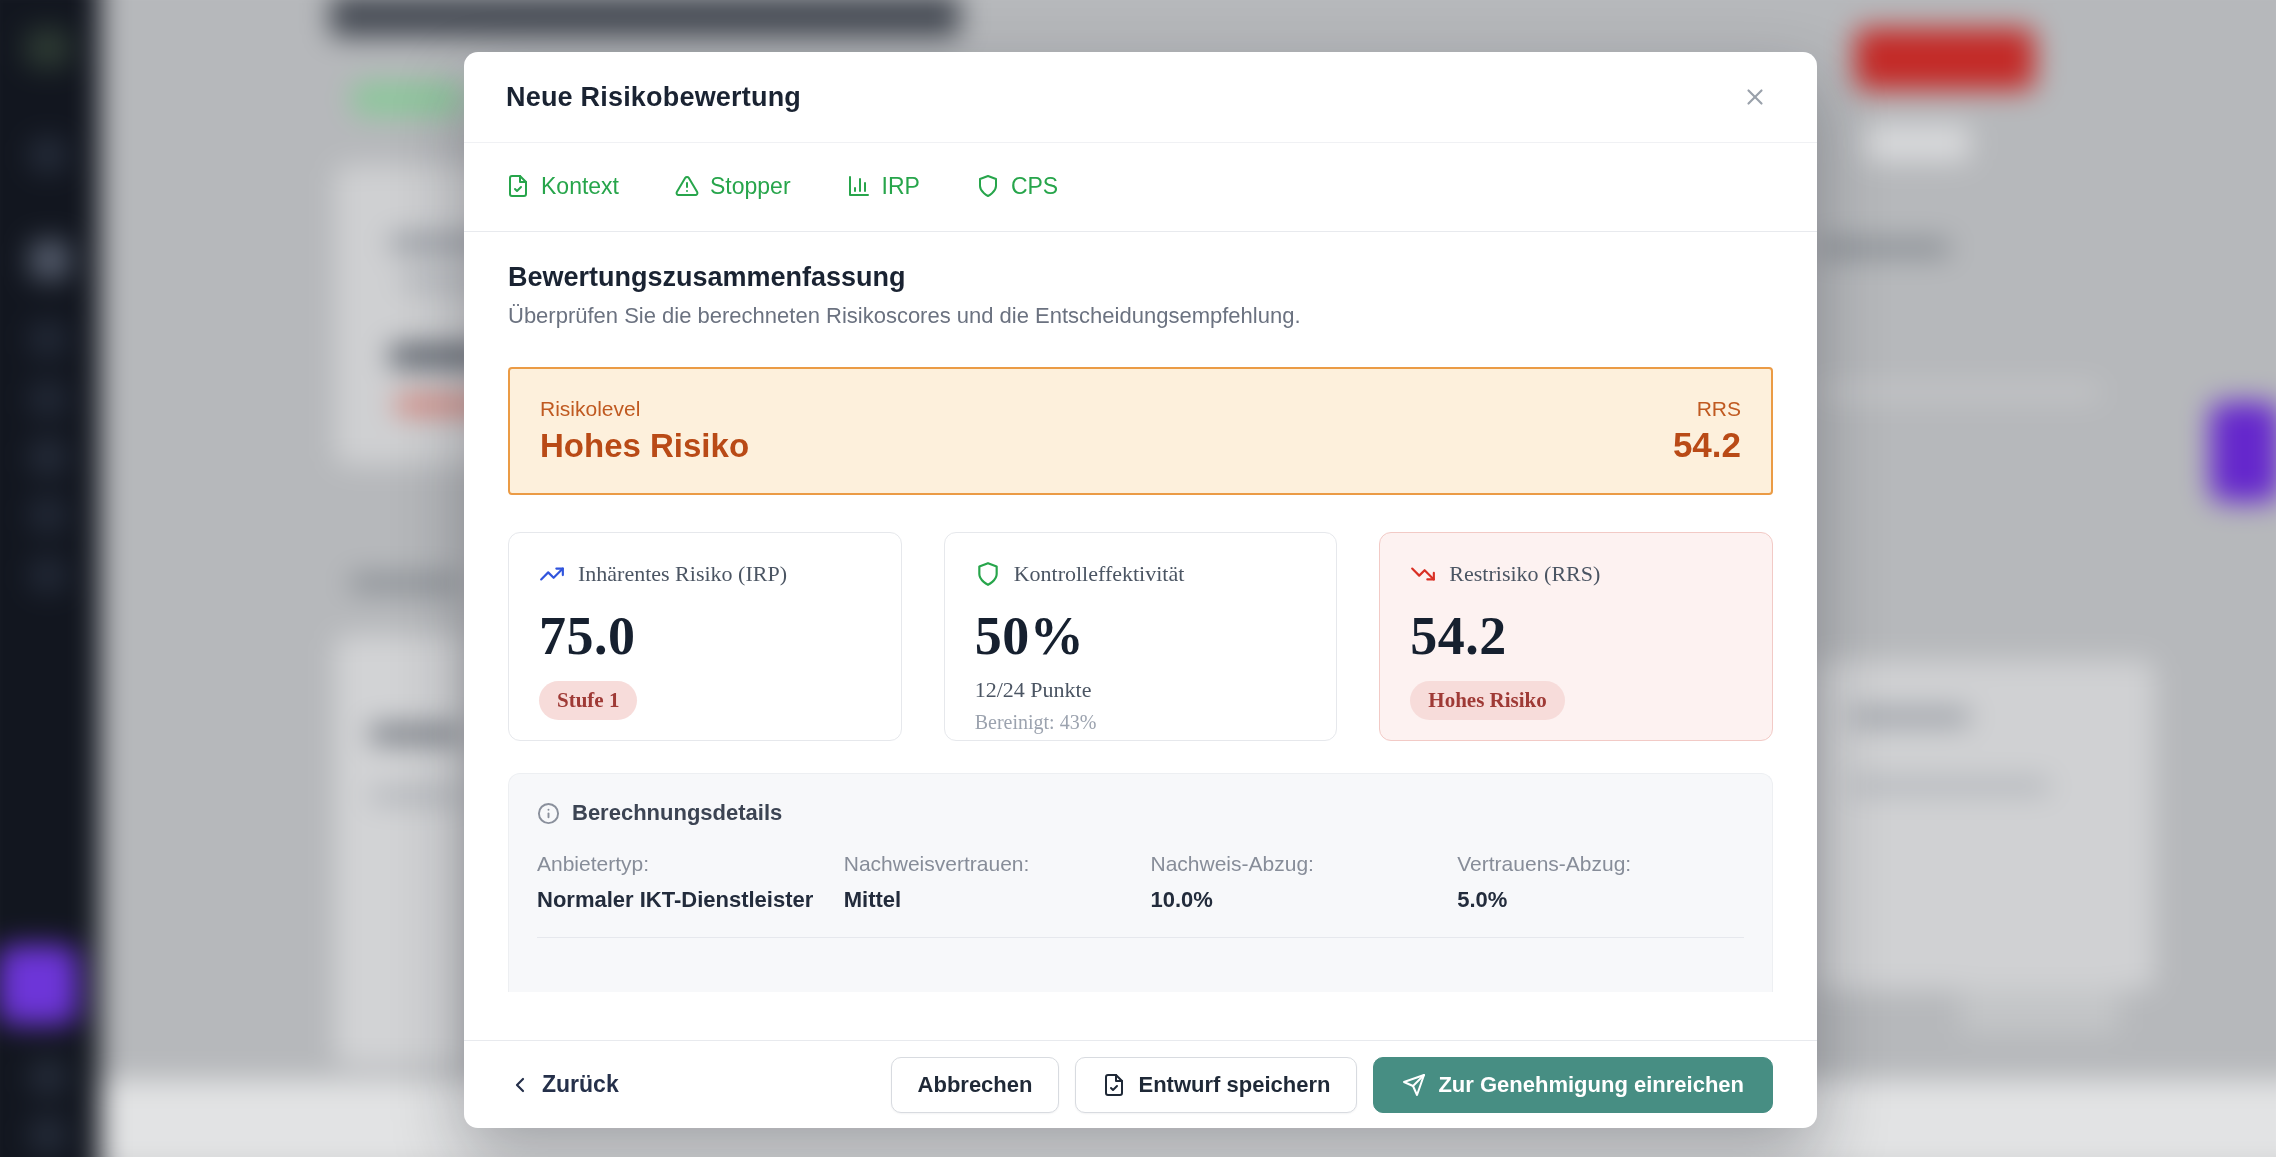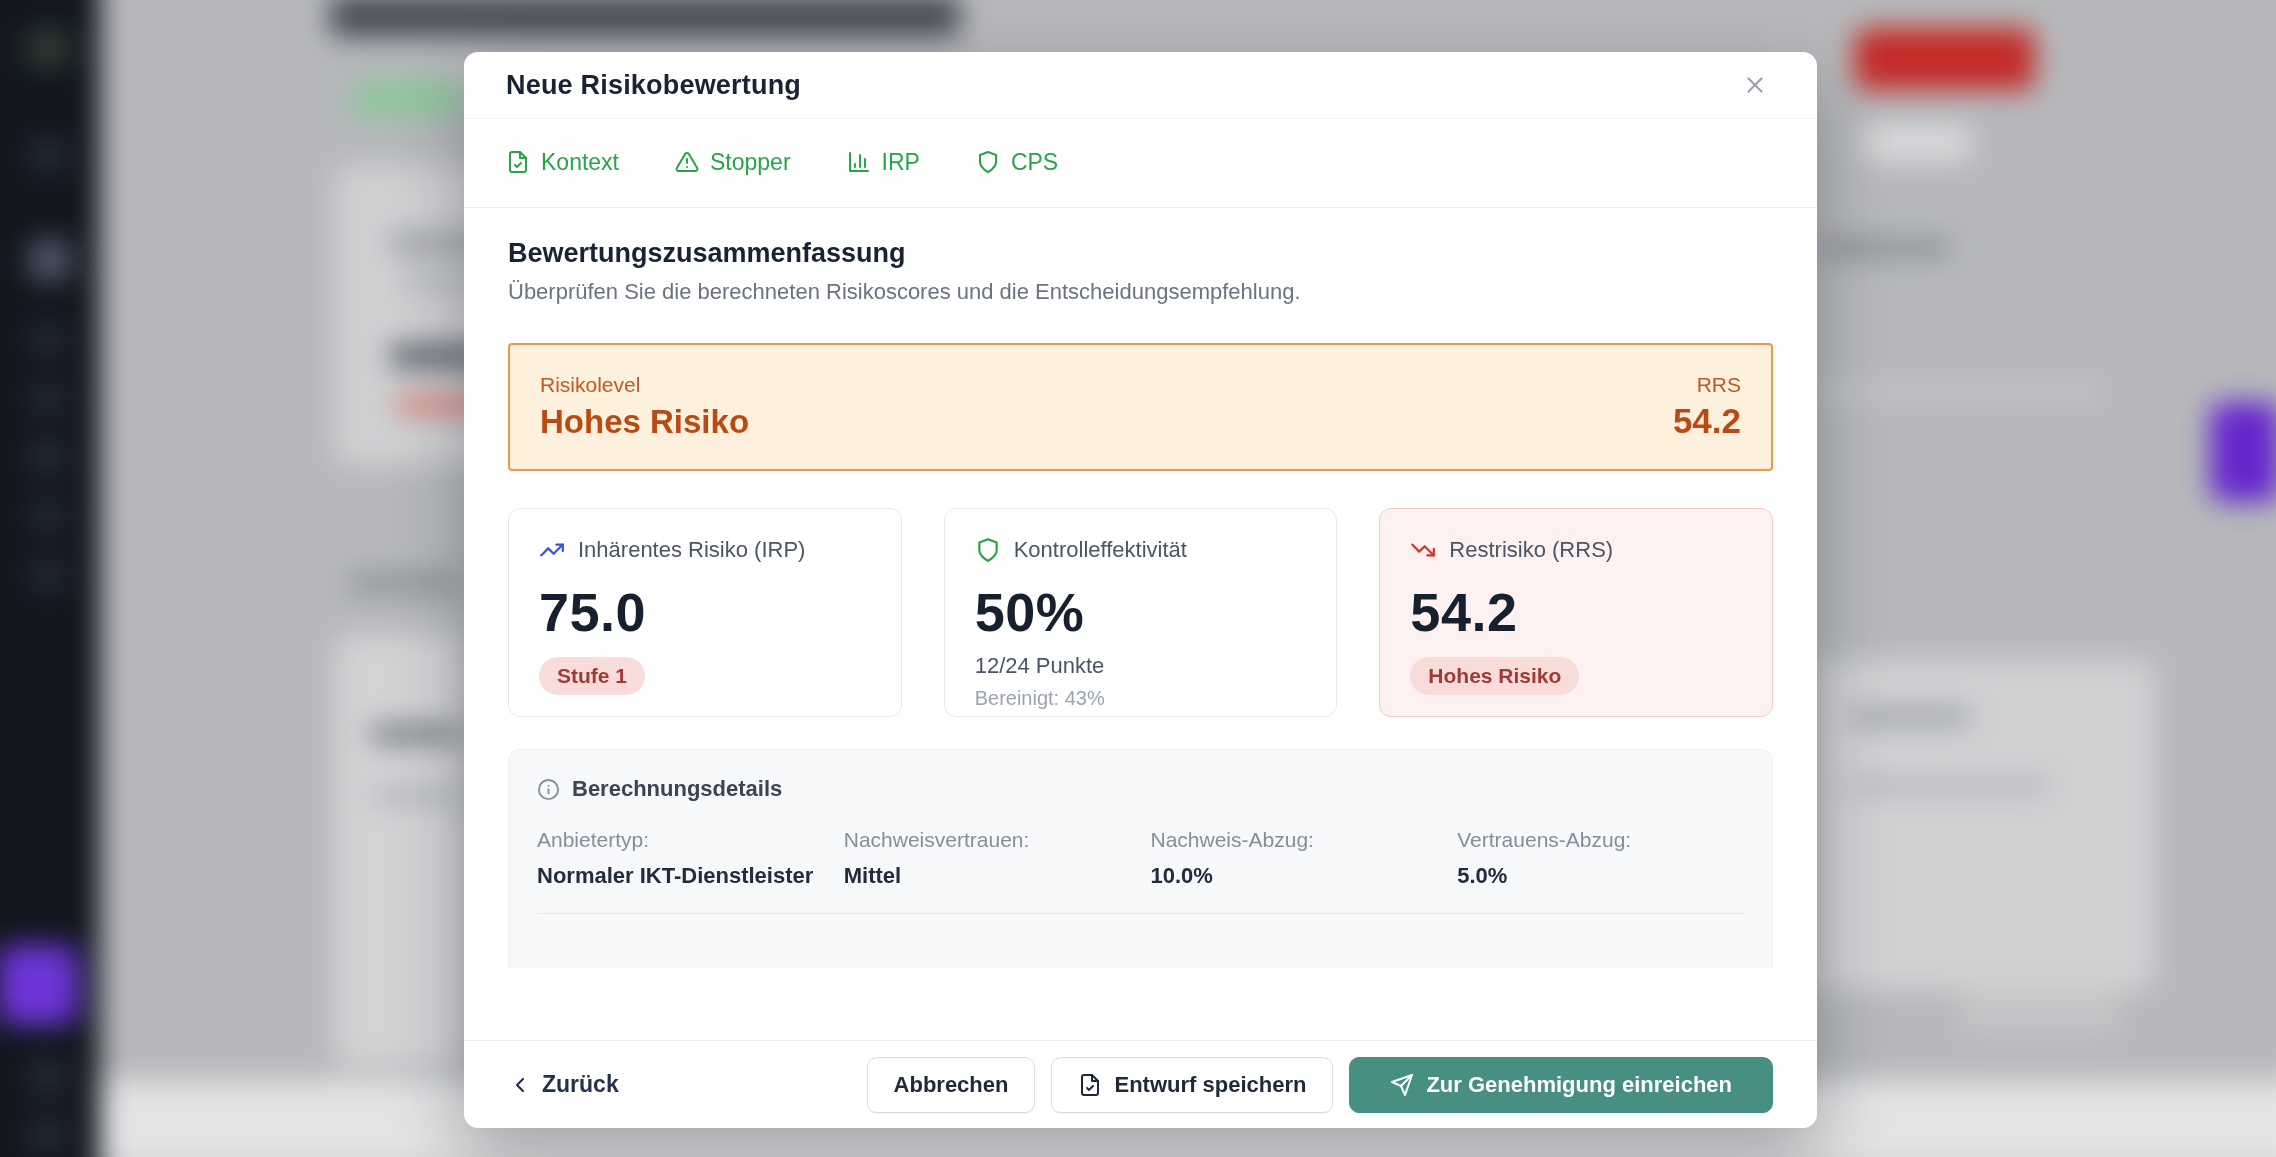--- a/index.html
+++ b/index.html
@@ -44,21 +44,21 @@
   .sb-i6 { left:60px; top:528px; width:36px; height:34px; background:#232a38; }
   .sb-i7 { left:60px; top:588px; width:36px; height:34px; background:#232a38; }
   .sb-purple { left:28px; top:975px; width:80px; height:80px; background:#6d35d8; border-radius:16px; }
   .sb-i8 { left:60px; top:1090px; width:36px; height:34px; background:#262d3b; }
   .sb-i9 { left:60px; top:1148px; width:36px; height:34px; background:#262d3b; }
 
   
   .modal { position:absolute; left:464px; top:52px; width:1353px; height:1076px;
     background:#ffffff; border-radius:14px; box-shadow:0 30px 70px rgba(15,20,30,.30);
     display:flex; flex-direction:column; }
-  .modal-header { height:67px; flex:0 0 auto; display:flex; align-items:center;
+  .modal-header { height:91px; flex:0 0 auto; display:flex; align-items:center;
     justify-content:space-between; padding:0 42px; border-bottom:1px solid #f0f1f4; }
   .modal-title { font-size:27px; font-weight:700; color:#1a2332; letter-spacing:.2px; }
   .close-btn { width:40px; height:40px; display:flex; align-items:center; justify-content:center;
     color:#9aa1ab; cursor:pointer; border-radius:8px; }
 
   .tabs { height:89px; flex:0 0 auto; display:flex; align-items:stretch; gap:56px;
     padding:0 42px; border-bottom:1px solid #e8eaee; }
   .tab { display:flex; align-items:center; gap:11px; font-size:23px; font-weight:500;
     color:#27a54b; border-bottom:3px solid transparent; margin-bottom:-1px; cursor:pointer; }
   .tab.active { color:#2b3648; border-bottom-color:#2b3648; font-weight:600; }
@@ -68,21 +68,21 @@
   .sum-heading { font-size:27px; font-weight:700; color:#1a2332; }
   .sum-sub { font-size:22px; color:#6b7280; margin-top:10px; }
 
   .risk-banner { margin-top:38px; height:128px; border:2px solid #eb9b45; background:#fdf0dc;
     border-radius:4px; padding:24px 30px; display:flex; justify-content:space-between; align-items:center; }
   .rb-label { font-size:21px; color:#c05a21; }
   .rb-level { font-size:33px; font-weight:700; color:#b94a16; margin-top:6px; }
   .rb-right { text-align:right; }
   .rb-score { font-size:35px; font-weight:700; color:#b94a16; margin-top:4px; }
 
-  .cards { margin-top:37px; display:flex; gap:42px; }
+  .cards { margin-top:37px; display:flex; gap:42px;font-family:Liberation Serif, serif; }
   .card { width:404px; height:209px; background:#fff; border:1.5px solid #e6e8ec;
     border-radius:12px; padding:28px 30px; }
   .card.danger { background:#fdf2f1; border-color:#f2cac6; }
   .card-head { display:flex; align-items:center; gap:13px; font-size:22px; font-weight:500; color:#4b5563; }
   .card-value { font-size:54px; font-weight:700; color:#16202f; margin-top:18px; letter-spacing:.5px; }
   .card-badge { display:inline-block; margin-top:14px; padding:7px 18px; border-radius:999px;
     background:#f7dcda; color:#9f3a36; font-size:21px; font-weight:700; }
   .card-sub { font-size:22px; color:#4b5563; margin-top:10px; }
   .card-sub2 { font-size:20px; color:#9ca3af; margin-top:8px; }
   .icon-blue { color:#3155dd; } .icon-green { color:#27a54b; } .icon-red { color:#d93025; }
@@ -100,21 +100,21 @@
 
   .modal-footer { flex:0 0 auto; height:88px; border-top:1px solid #e8eaee; display:flex;
     align-items:center; justify-content:space-between; padding:0 44px; }
   .back-btn { display:flex; align-items:center; gap:10px; font-size:23px; font-weight:600;
     color:#25304a; cursor:pointer; }
   .footer-right { display:flex; gap:16px; }
   .btn { height:56px; display:flex; align-items:center; gap:12px; border-radius:10px;
     font-size:22px; font-weight:600; cursor:pointer; }
   .btn-outline { background:#fff; border:1.5px solid #d8dbe0; color:#1f2937; padding:0 26px;
     box-shadow:0 1px 2px rgba(16,24,40,.05); }
-  .btn-primary { background:#478e83; border:1.5px solid #478e83; color:#fff; padding:0 40px; }
+  .btn-primary { background:#478e83; border:1.5px solid #478e83; color:#fff; padding:0 28px; }
 </style>
 </head>
 <body>
 
 <div class="stage">
 
   <div class="backdrop">
     <div class="bd bd-main"></div>
     <div class="bd bd-bottom"></div>
     <div class="bd bd-title"></div>

